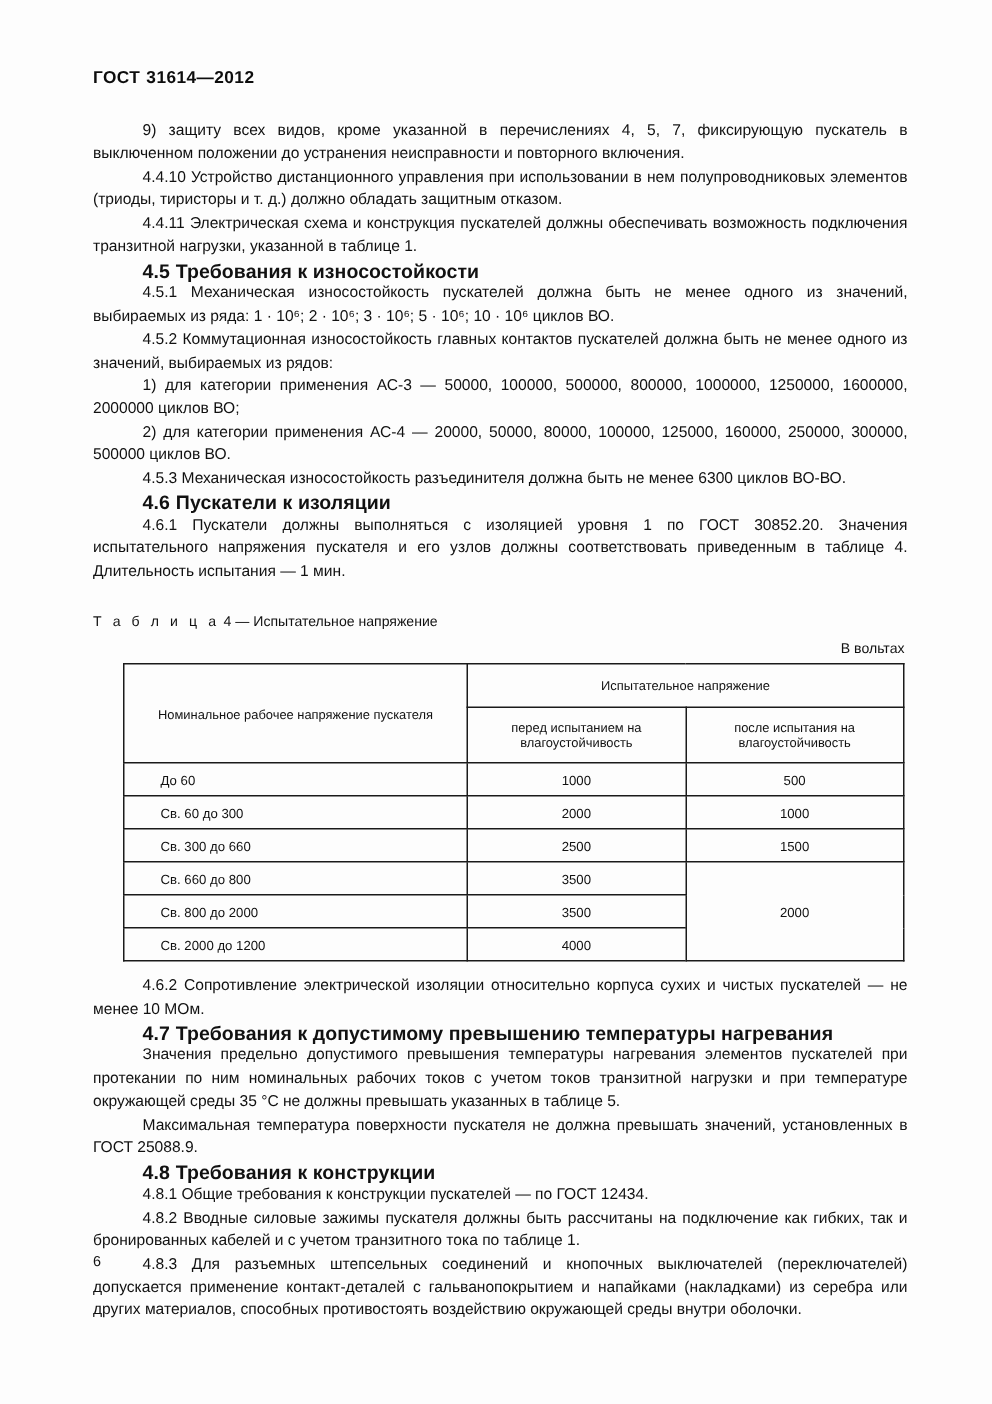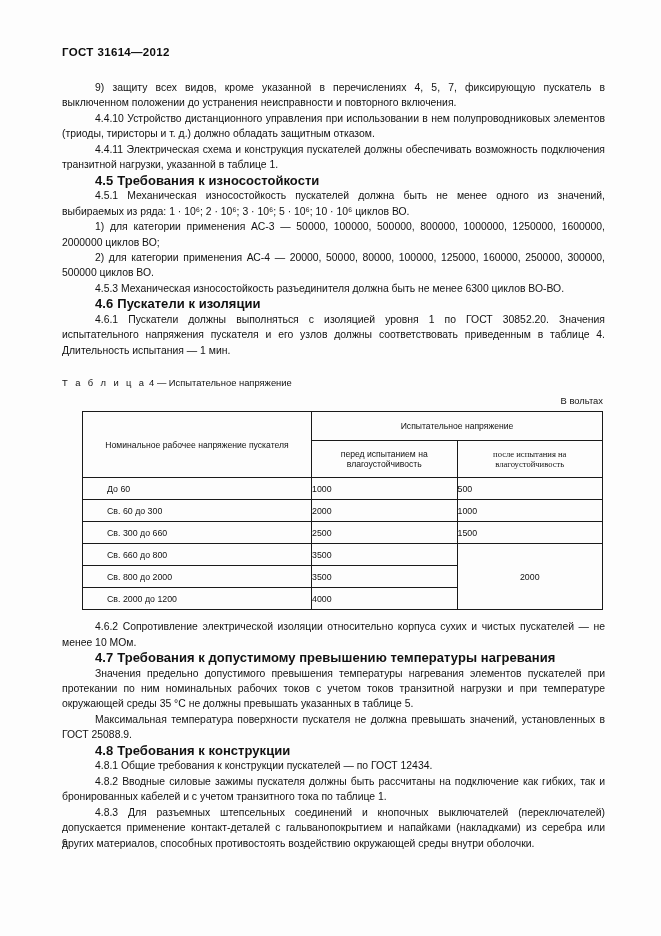--- a/index.html
+++ b/index.html
@@ -115,30 +115,31 @@
     height: 22px;
     padding: 3px 4px;
   }
   table.gost-table th.hsub {
     text-align: center;
     vertical-align: middle;
     height: 28px;
     padding: 4px 6px;
   }
   table.gost-table th.hsub-a { width: 161px; }
-  table.gost-table th.hsub-b { width: 152px; font-family: Liberation Serif, serif; }
+  table.gost-table th.hsub-b { width: 152px; }
 
   table.gost-table td.c1 {
     text-align: left;
     padding: 4px 0 4px 24px;
     height: 13px;
     font-size: 8.8px;
   }
   table.gost-table td.c2,
   table.gost-table td.c3 {
+    text-align: center;
     vertical-align: middle;
     height: 13px;
     font-size: 8.8px;
   }
   table.gost-table td.merged {
     text-align: center;
     vertical-align: middle;
   }
 
   
@@ -164,20 +165,21 @@
 
     <p class="para">9)  защиту всех видов, кроме указанной в перечислениях 4, 5, 7, фиксирующую пускатель в выклю­ченном положении до устранения неисправности и повторного включения.</p>
     <p class="para">4.4.10  Устройство дистанционного управления при использовании в нем полупроводниковых эле­ментов (триоды, тиристоры и т. д.) должно обладать защитным отказом.</p>
     <p class="para">4.4.11  Электрическая схема и конструкция пускателей должны обеспечивать возможность под­ключения транзитной нагрузки, указанной в таблице 1.</p>
 
     <h3 class="section">
       <span class="secnum">4.5</span><span>Требования к износостойкости</span>
     </h3>
 
     <p class="para"><span>4.5.1  Механическая износостойкость пускателей должна быть не менее одного из значений, выби­раемых из ряда: </span><span>1 · 10⁶; 2 · 10⁶; 3 · 10⁶; 5 · 10⁶; 10 · 10⁶ циклов ВО.</span></p>
+    <p class="para">4.5.2  Коммутационная износостойкость главных контактов пускателей должна быть не менее одного из значений, выбираемых из рядов:</p>
     <p class="item-para">1)  для категории применения АС-3 — 50000, 100000, 500000, 800000, 1000000, 1250000, 1600000, 2000000 циклов ВО;</p>
     <p class="item-para">2)  для категории применения  АС-4 — 20000,  50000,  80000,  100000,  125000,  160000,  250000, 300000, 500000 циклов ВО.</p>
     <p class="para">4.5.3  Механическая износостойкость разъединителя должна быть не менее 6300 циклов ВО-ВО.</p>
 
     <h3 class="section">
       <span class="secnum">4.6</span><span>Пускатели к изоляции</span>
     </h3>
 
     <p class="para">4.6.1  Пускатели должны выполняться с изоляцией уровня 1 по ГОСТ 30852.20. Значения испыта­тельного напряжения пускателя и его узлов должны соответствовать приведенным в таблице 4. Дли­тельность испытания — 1 мин.</p>
 

